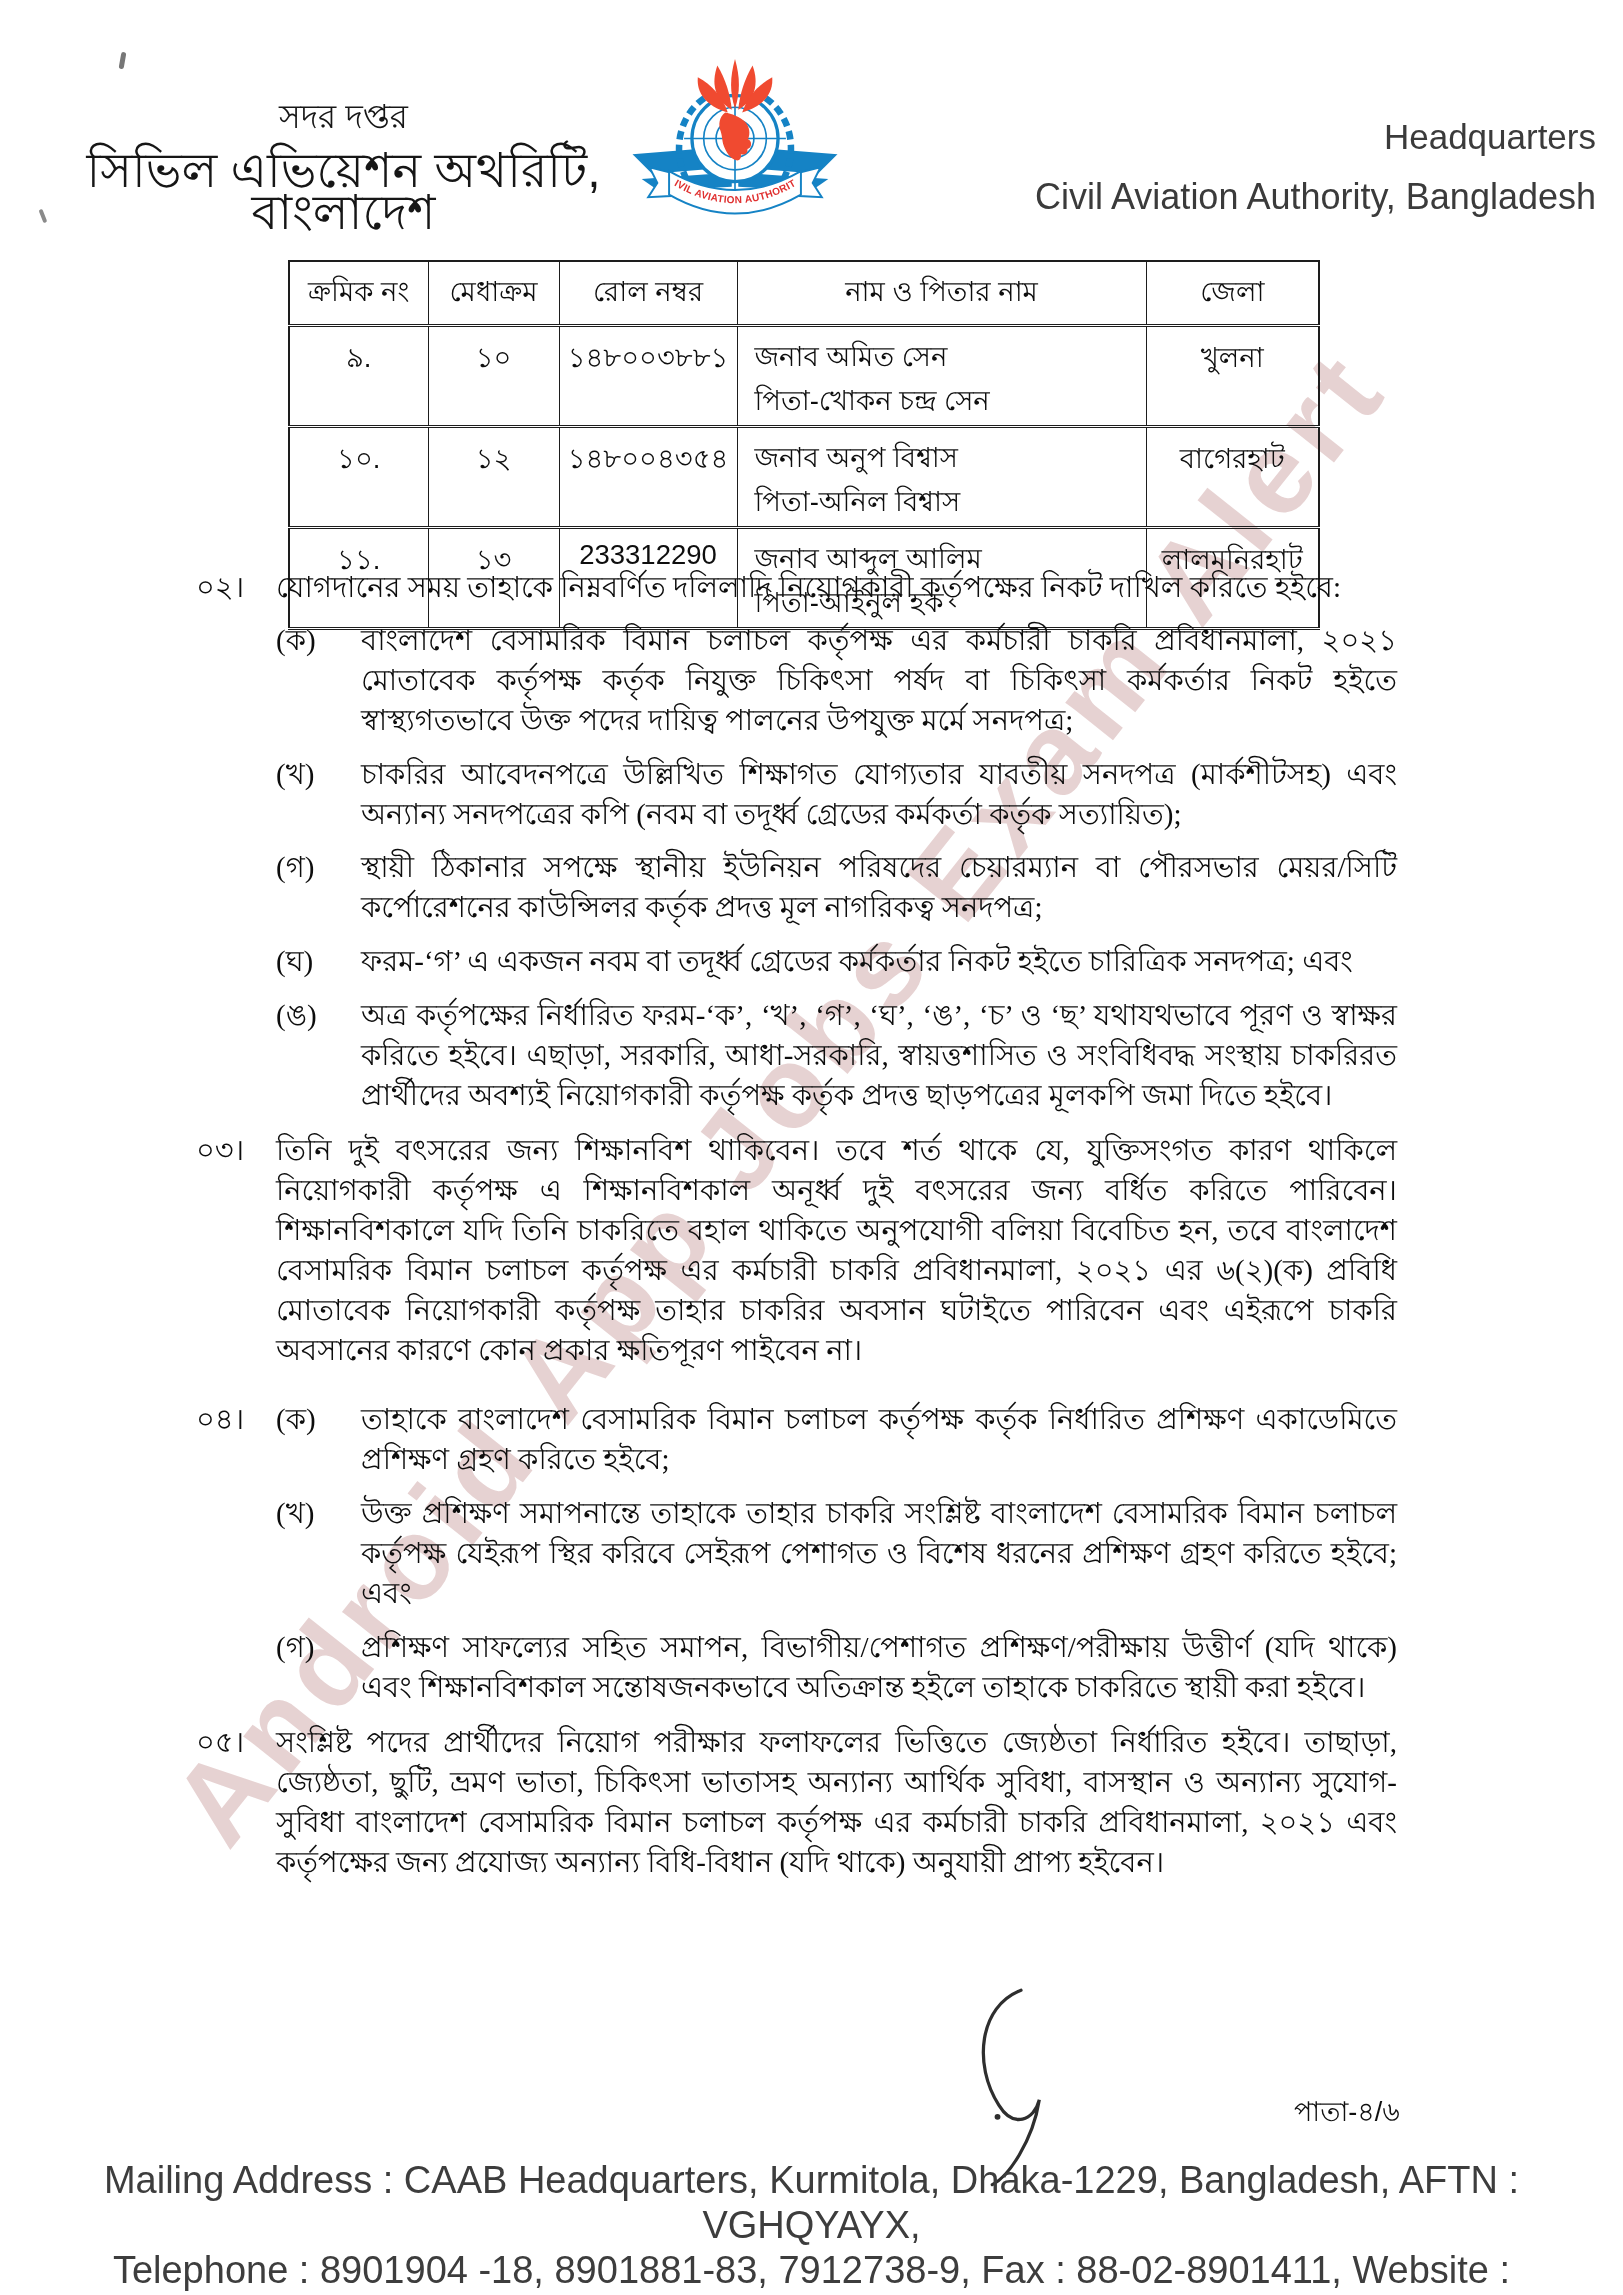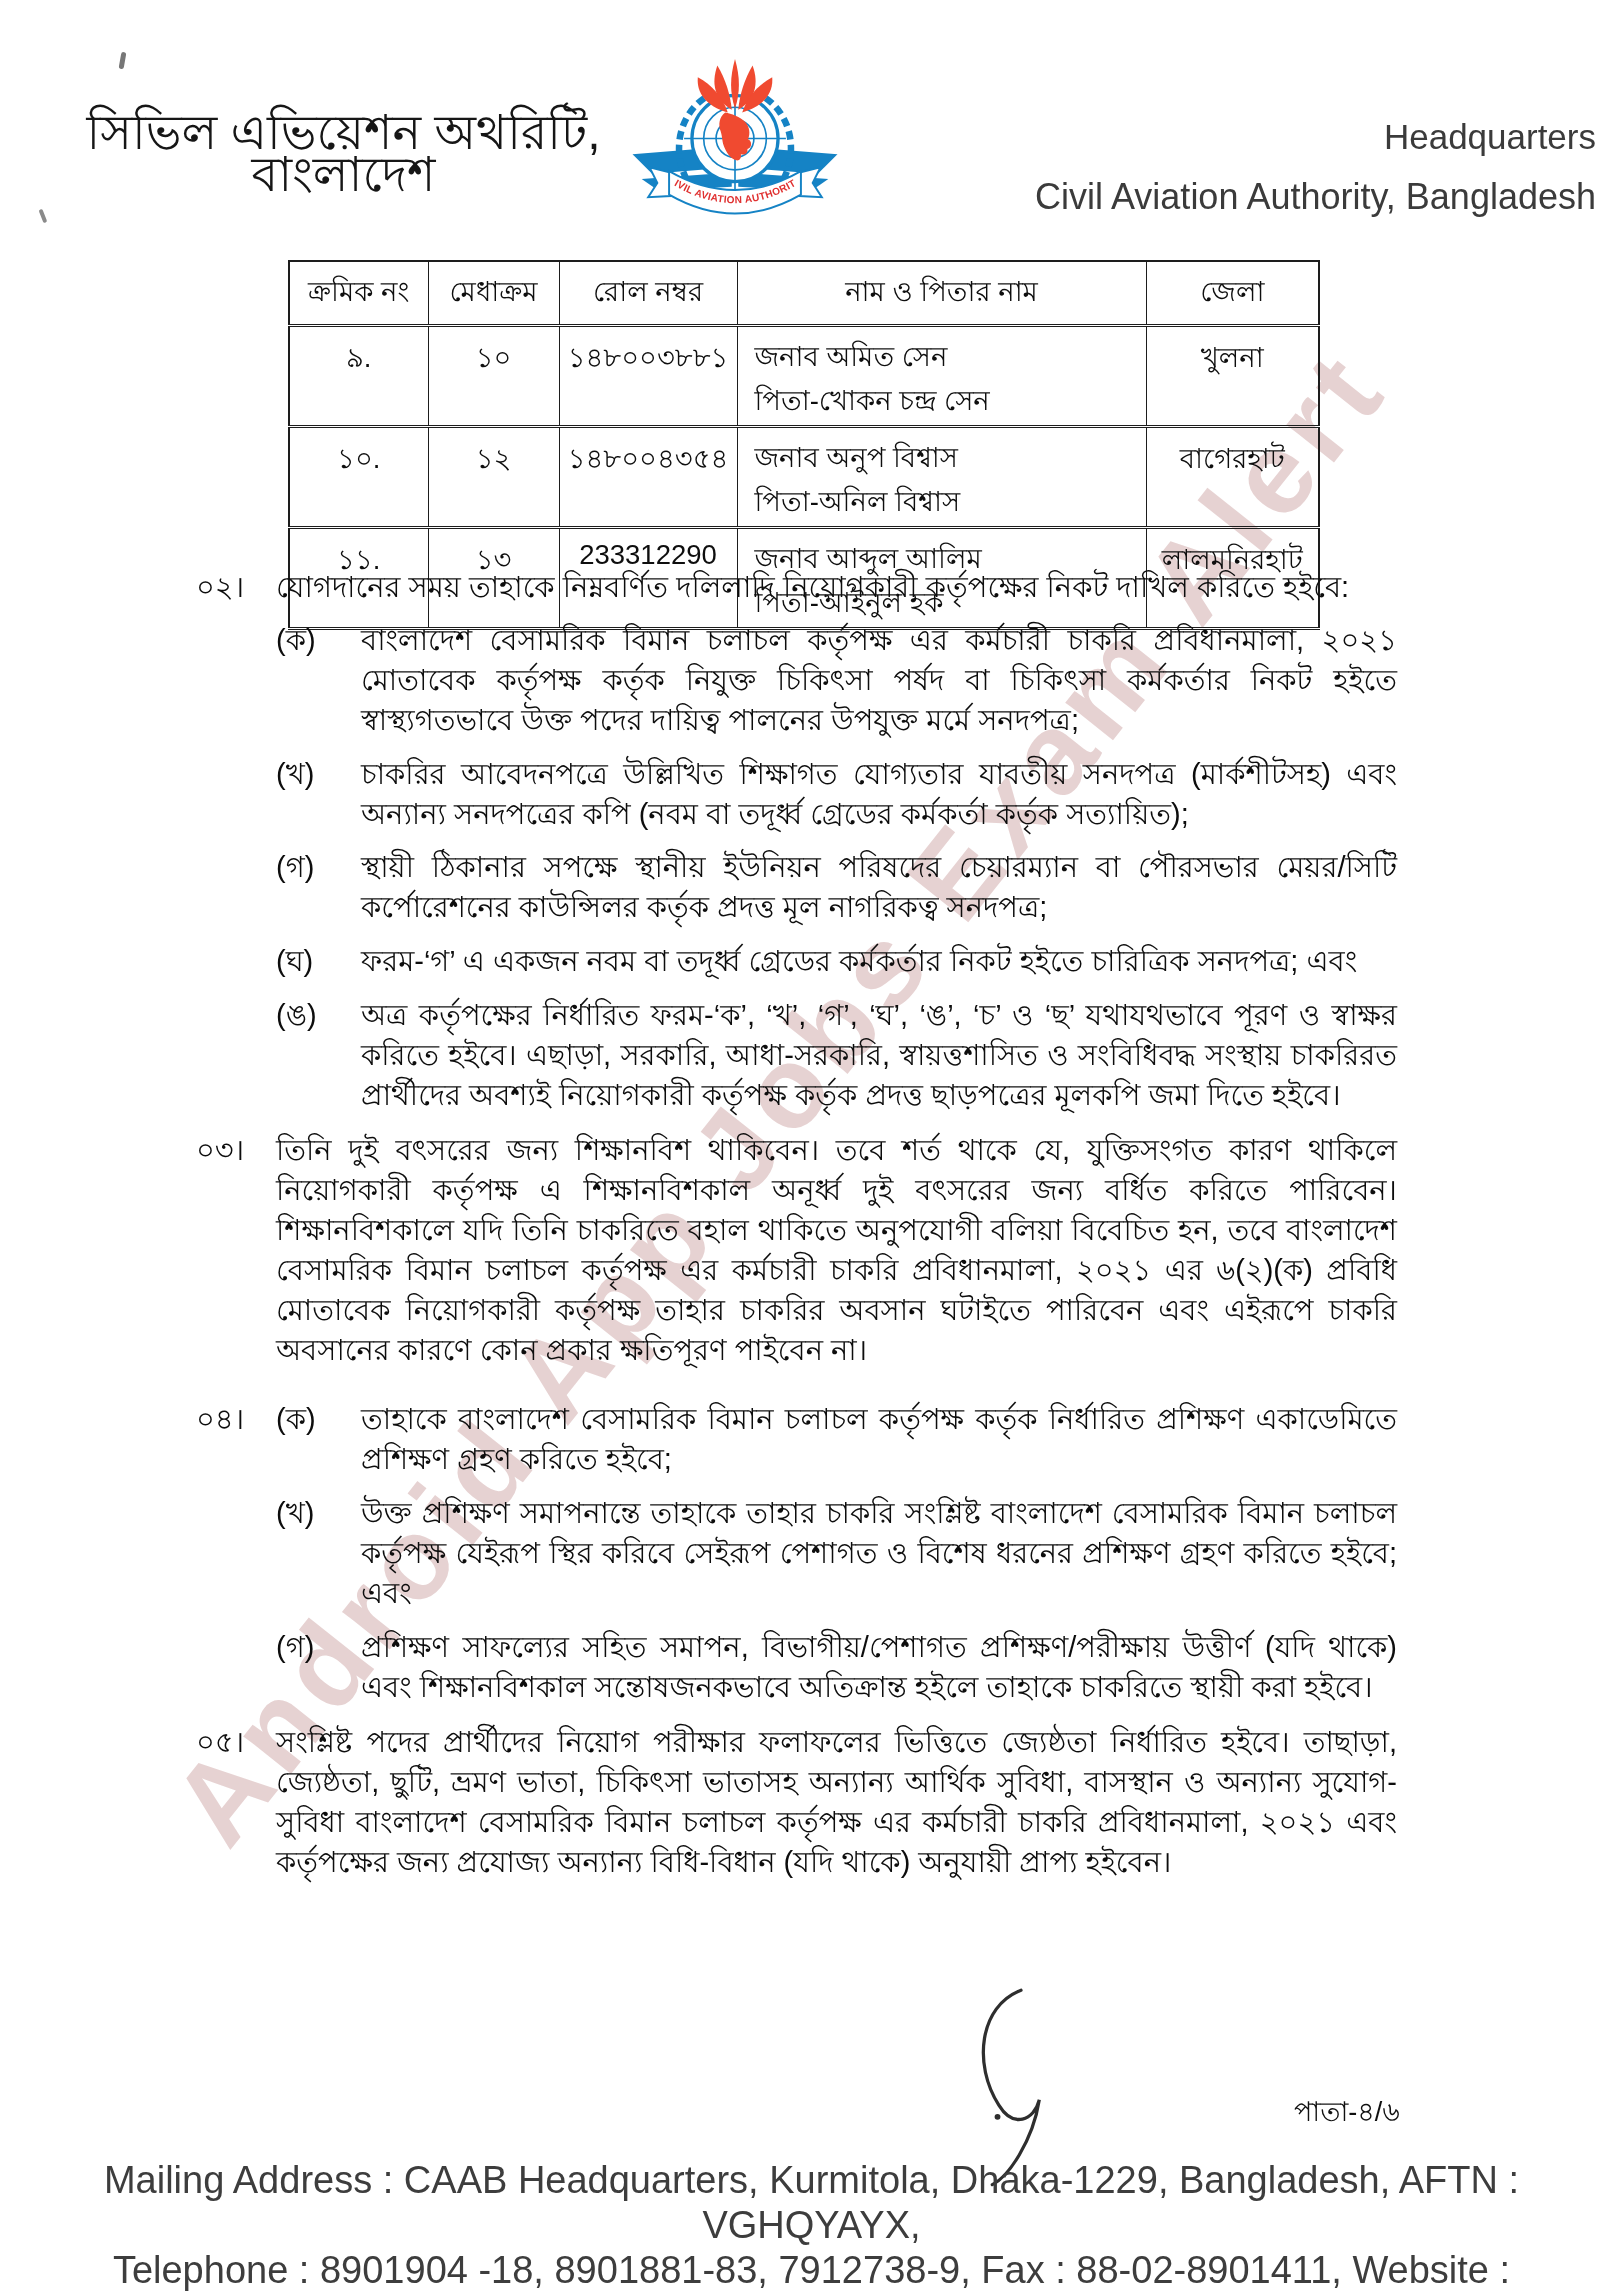--- a/index.html
+++ b/index.html
@@ -47,21 +47,21 @@
     border:1.3px solid #1d1d1d; vertical-align:top; padding:6.5px 5.2px; text-align:center;
   }
   table.roster{border:2px solid #1d1d1d;}
   table.roster thead th{height:48px; padding-top:9.2px; border-bottom:3.9px double #1d1d1d; font-weight:normal;}
   table.roster tbody tr{border-bottom:3.9px double #1d1d1d;}
   table.roster td.name{ text-align:left; padding-left:17px;}
   table.roster td .nm{line-height:34px; padding-top:2.6px;}
   table.roster td .ft{line-height:34px; margin-top:10.5px;}
   table.roster tbody tr td{padding-top:10.5px;}
   
-  .clauses{position:absolute; left:196px; top:567px; width:1201px; font-size:29px; line-height:40px; color:#0d0d0d;}
+  .clauses{position:absolute; left:196px; top:567px; width:1201px; font-size:29px; line-height:40px; color:#0d0d0d;font-family:Liberation Serif, serif;}
   .clause{display:flex; align-items:flex-start; margin-bottom:15.7px;}
   .clause-num{width:80px; flex:none;}
   .clause-body{flex:1; min-width:0;}
   .clause-intro{text-align:justify; margin-bottom:13px;}
   .sub{display:flex; align-items:flex-start; margin-bottom:13.7px;}
   .sub:last-child{margin-bottom:0;}
   .sub-letter{width:85px; flex:none;}
   .sub-text{flex:1; min-width:0; text-align:justify;}
   
   .signature{position:absolute; left:961px; top:1981px; width:137px; height:209px;}
@@ -75,20 +75,21 @@
 
 <div class="page">
 
   <div class="watermark">Android App Jobs Exam Alert</div>
 
   <div class="content">
     <span class="artifact a1"></span>
     <span class="artifact a2"></span>
 
     <div class="hdr-left">
+      <div class="l1">সদর দপ্তর</div>
       <div class="l2">সিভিল এভিয়েশন অথরিটি, বাংলাদেশ</div>
     </div>
 
     <svg class="logo" viewBox="0 0 330 262" xmlns="http://www.w3.org/2000/svg">
 
       <g fill="#1583c5">
         <polygon points="8,152 160,140 160,172 38,182"></polygon>
         <polygon points="22,190 160,180 160,202 48,208"></polygon>
         <polygon points="322,152 170,140 170,172 292,182"></polygon>
         <polygon points="308,190 170,180 170,202 282,208"></polygon>

